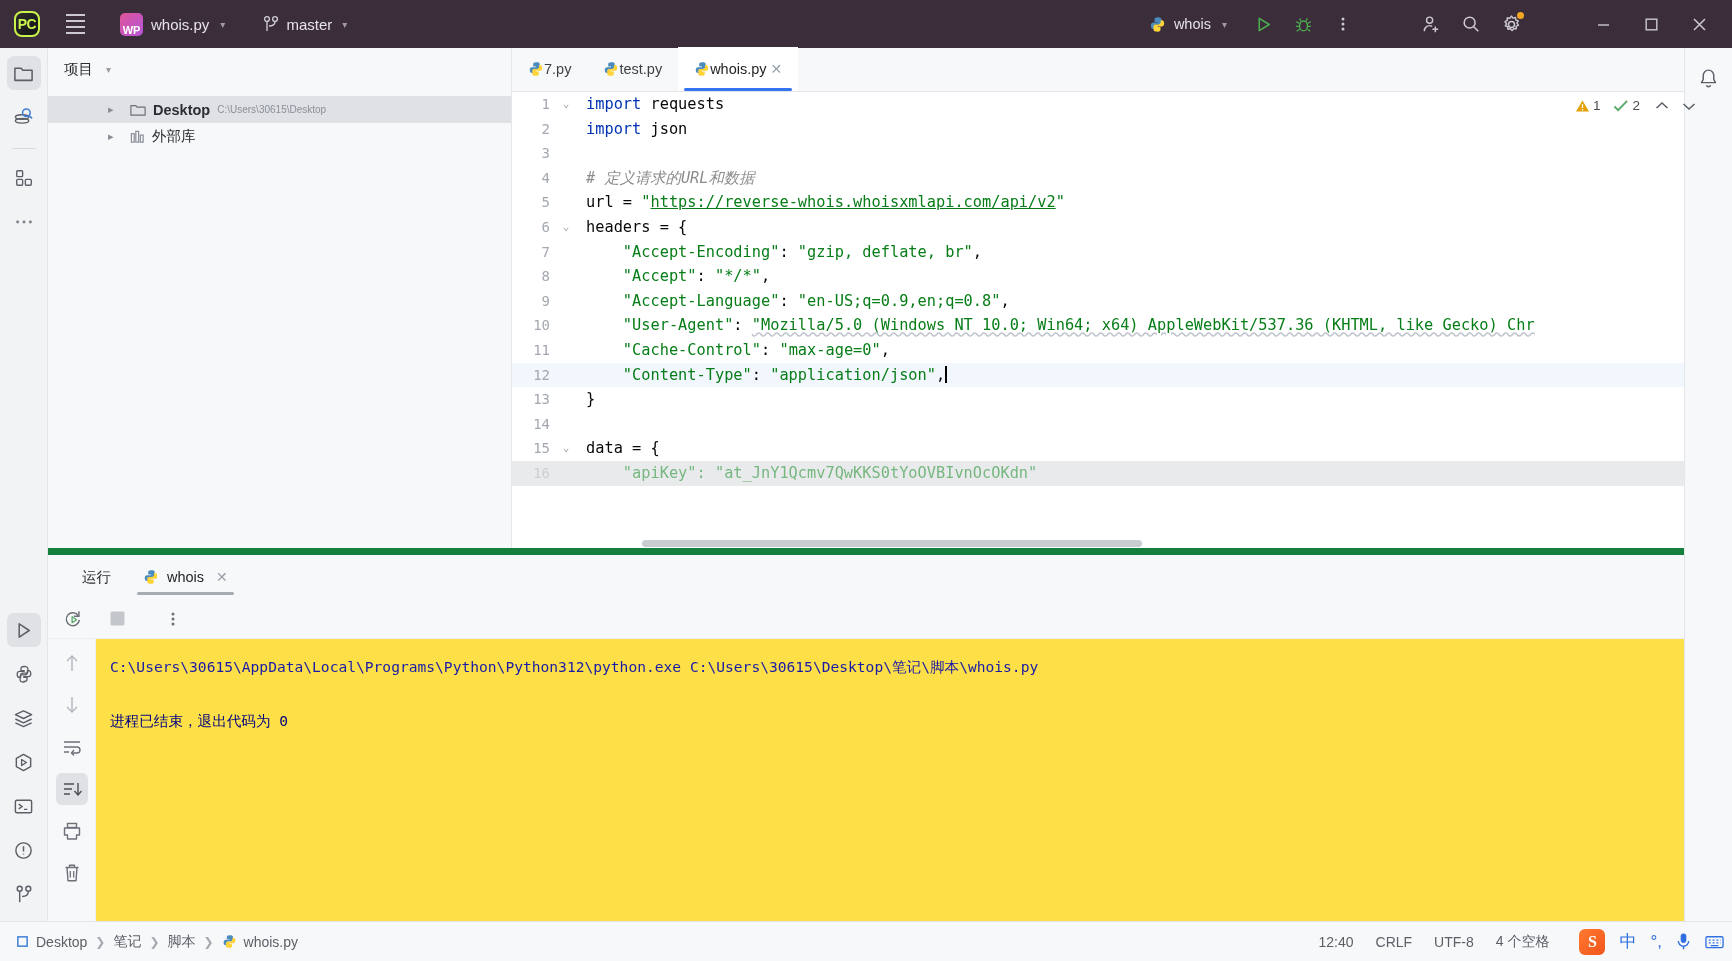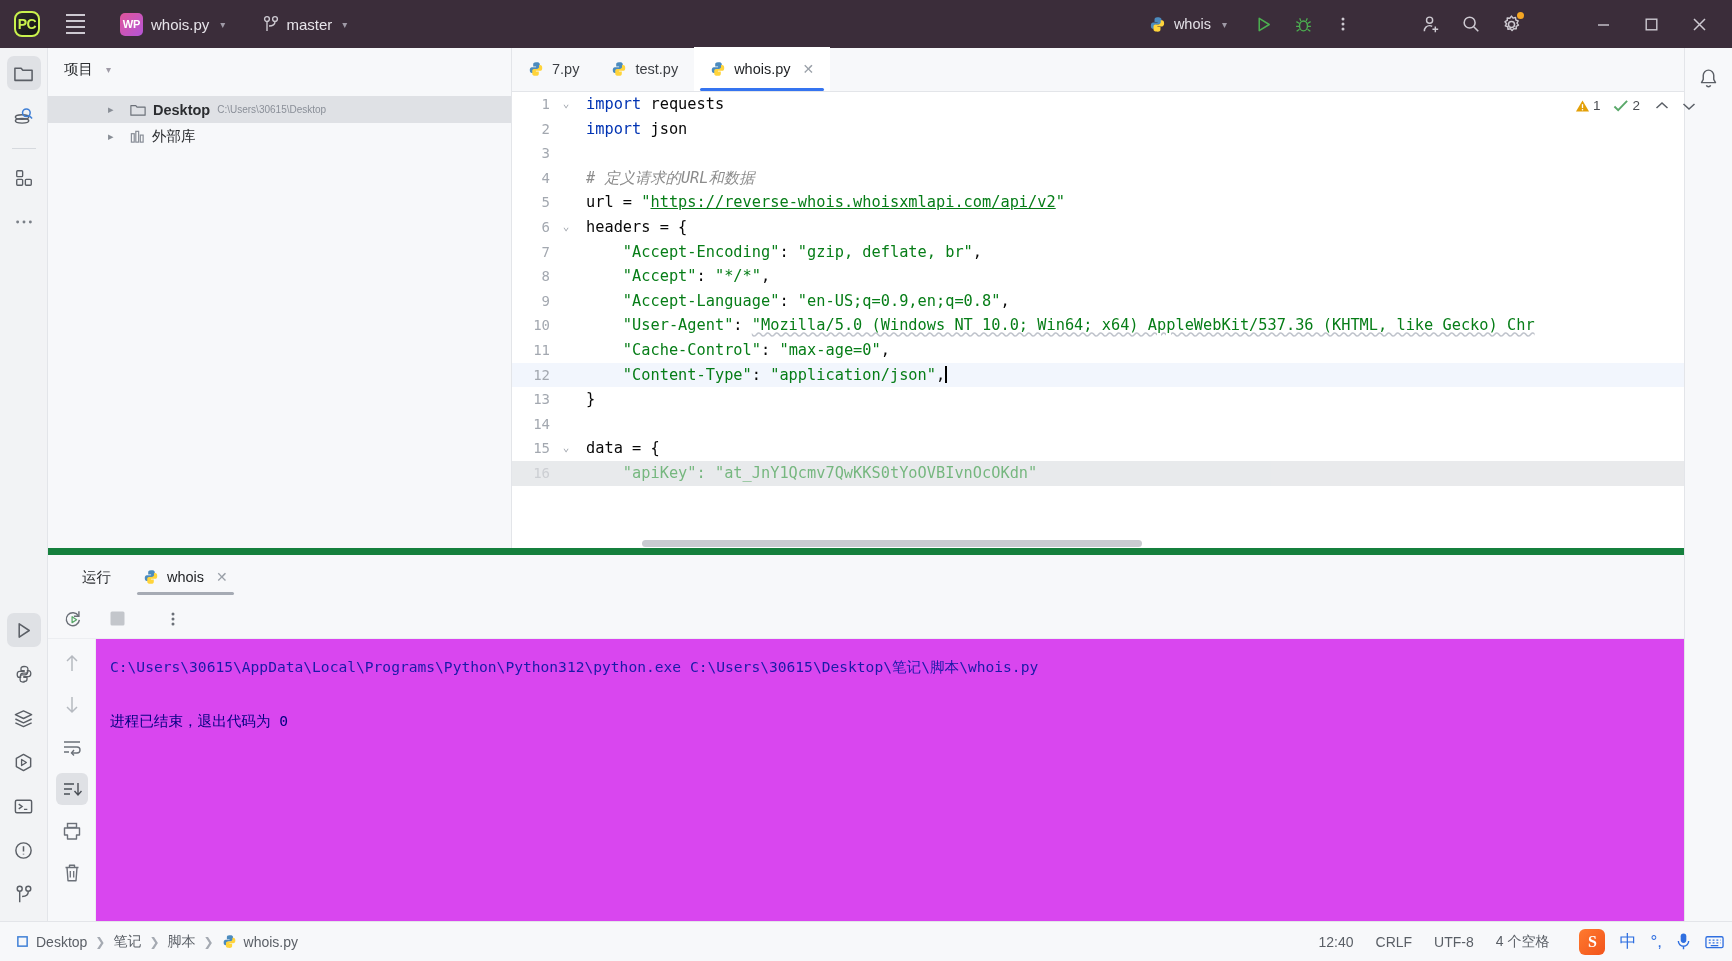--- a/index.html
+++ b/index.html
@@ -40,21 +40,21 @@
   }
   .tb-burger span { display:block; width: 19px; height: 2px; background: #cdc9d1; }
   .proj-chip {
     display: flex; align-items: center; gap: 8px;
     margin-left: 20px; padding: 4px 8px; border-radius: 6px; cursor: pointer;
   }
   .wp-badge {
     width: 23px; height: 23px; border-radius: 5px;
     background: linear-gradient(135deg,#e0559a,#b455d8);
     color: #fff; font-size: 11px; font-weight: 700;
-    display: flex; align-items: center; justify-content: center;
+    display: flex; align-items: flex-end; justify-content: center;
   }
   .proj-name { font-size: 15px; color: #e7e4ea; }
   .chev { font-size: 10px; color: #9f9aa6; margin-left: 3px; }
   .branch-chip {
     display: flex; align-items: center; gap: 7px;
     margin-left: 22px; padding: 4px 8px; border-radius: 6px; cursor: pointer;
     font-size: 15px; color: #e7e4ea;
   }
   .tb-right {
     margin-left: auto; display: flex; align-items: center; gap: 2px;
@@ -123,21 +123,21 @@
   .tpath { color: #8a8f98; font-size: 10px; }
 
   
   .editor { flex: 1; min-width: 0; display: flex; flex-direction: column; background: #fff; position: relative; }
   .tabsbar {
     height: 44px; flex: 0 0 44px; background: #f7f8fa;
     display: flex; align-items: flex-end; position: relative;
     border-bottom: 1px solid #e3e5e9;
   }
   .etab {
-    height: 44px; display: flex; align-items: center; gap: 8px;
+    height: 44px; display: flex; align-items: center; 
     padding: 0 16px; font-size: 14.5px; color: #3c3f44; cursor: pointer;
     position: relative;
   }
   .etab.active { background: #ffffff; color: #1d1f22; }
   .etab.active::after {
     content: ""; position: absolute; left: 6px; right: 6px; bottom: 0;
     height: 3px; background: #3574f0; border-radius: 2px;
   }
   .tabclose { color: #9aa0a8; font-size: 14px; margin-left: 4px; cursor: pointer; }
   .tabs-more {
@@ -219,21 +219,21 @@
     border-right: 1px solid #eceef1;
     display: flex; flex-direction: column; align-items: center; padding-top: 8px;
   }
   .rs-ic {
     width: 32px; height: 32px; margin-bottom: 10px; border-radius: 6px;
     display: flex; align-items: center; justify-content: center;
     color: #6b7078; cursor: pointer;
   }
   .rs-ic.sel { background: #dfe1e5; }
   .console {
-    flex: 1; min-width: 0; background: #d946ef; padding: 14px 0 0 14px;
+    flex: 1; min-width: 0; background: #fde047; padding: 14px 0 0 14px;
     font-family: "DejaVu Sans Mono", "Liberation Mono", monospace;
     font-size: 14.6px; line-height: 27px; color: #000080; white-space: pre;
     overflow: hidden;
   }
   .c-cmd { color: #1a1aa8; }
   .c-out { color: #000080; }
 
   
   .status {
     height: 40px; flex: 0 0 40px; background: #f7f8fa;

